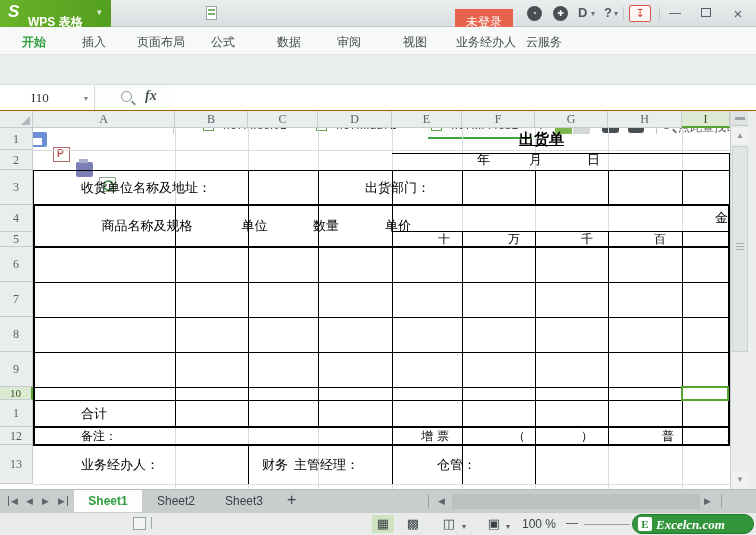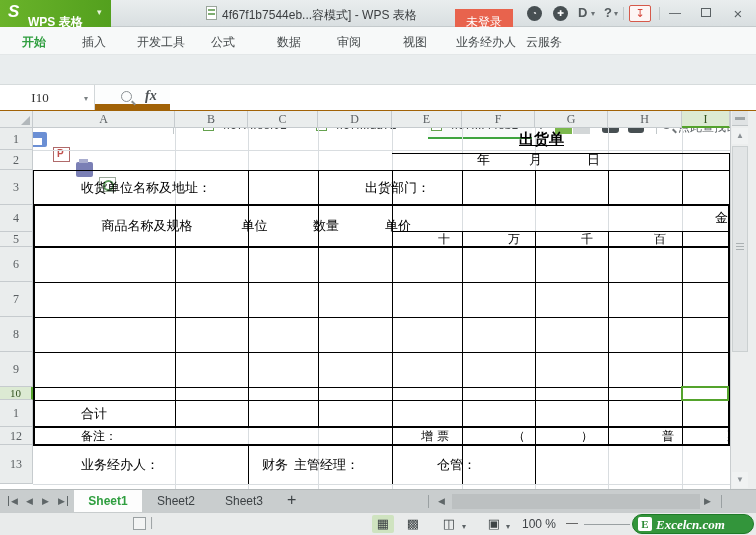--- a/index.html
+++ b/index.html
@@ -52,21 +52,21 @@
   .dtab.active { background:#f8fafa; border-bottom:2px solid #3fa43f; }
   #newtab-btn { left:536px; top:60px; font-size:17px; color:#4a5154; }
   #prev-btn { left:555px; top:61px; width:17px; height:18px; background:#7cb84d; color:#fff; text-align:center; line-height:17px; font-size:12px; font-weight:bold; }
   #next-btn { left:573px; top:61px; width:17px; height:18px; background:#d3d7d8; color:#fff; text-align:center; line-height:17px; font-size:12px; font-weight:bold; }
   .darkicon { top:62px; width:17px; height:16px; background:#474f52; border-radius:3px; color:#fff; text-align:center; line-height:16px; font-size:9px; }
   #search-glass { left:662px; top:65px; width:9px; height:9px; border:2px solid #717679; border-radius:50%; }
   #search-glass:after { content:""; position:absolute; left:8px; top:8px; width:5px; height:2px; background:#717679; transform:rotate(45deg); }
   #search-text { left:678px; top:64px; font-size:12px; color:#5c6265; }
 
   
-  #formulabar { left:0; top:85px; width:756px; height:26px; background:#fcfdfd; border-bottom:7px solid #a16207; }
+  #formulabar { left:0; top:85px; width:756px; height:26px; background:#fcfdfd; border-bottom:1px solid #a16207; }
   #namebox { left:0; top:0; width:95px; height:25px; background:#fff; border-right:1px solid #d2d7d9; }
   #namebox .v { position:absolute; left:0; top:5px; width:80px; text-align:center; font-family:"Liberation Serif","DejaVu Serif",serif; font-size:13px; color:#333; }
   #namebox .dd { position:absolute; left:84px; top:9px; font-size:8px; color:#7c8284; }
   #fb-glass { left:121px; top:6px; width:11px; height:11px; border:1.5px solid #8a9093; border-radius:50%; }
   #fb-glass:after { content:""; position:absolute; left:9px; top:10px; width:5px; height:2px; background:#8a9093; transform:rotate(45deg); }
   #fx { left:145px; top:3px; font-family:"Liberation Serif","DejaVu Serif",serif; font-style:italic; font-weight:bold; font-size:14px; color:#4c5154; }
   #fb-input { left:170px; top:0; width:586px; height:25px; background:#fff; }
 
   
   .cht { top:111px; height:17px; background:#eaeded; border-right:1px solid #c6cbce; border-bottom:1px solid #c6cbce; text-align:center; line-height:16px; font-family:"Liberation Serif","DejaVu Serif",serif; font-size:12px; color:#5a5f62; }
@@ -117,40 +117,39 @@
 <div class="abs" id="titlebar">
   <div class="abs" id="wps-logo">
     <span class="s">S</span>
     <span class="nm">WPS 表格</span>
     <span class="dd">▾</span>
   </div>
   <div class="abs" id="doc-icon">
       <i></i>
       <i></i>
     </div>
-  <span class="abs" id="doc-title">4f67f1b7544eb...容模式] - WPS 表格</span>
   <div class="abs" id="login-btn">未登录</div>
   <div class="abs circ" style="left:527px">◔</div>
   <div class="abs circ" style="left:553px">✚</div>
   <span class="abs tb-txt" style="left:578px">D</span>
   <span class="abs dd-s" style="left:591px">▾</span>
   <span class="abs tb-txt" style="left:604px">?</span>
   <span class="abs dd-s" style="left:614px">▾</span>
   <div class="abs vsep" style="left:623px"></div>
   <div class="abs" id="dl-btn">↧</div>
   <div class="abs vsep" style="left:659px"></div>
   <div class="abs winbtn" style="left:664px">—</div>
   <div class="abs winbtn" id="max-btn" style="left:695px"><b></b></div>
   <div class="abs winbtn" style="left:727px;font-size:15px">×</div>
 </div>
 
 <div class="abs" id="ribbon">
   <span class="abs rtab active" style="left:22px">开始</span>
   <span class="abs rtab" style="left:82px">插入</span>
-  <span class="abs rtab" style="left:137px">开发工具</span>
+  <span class="abs rtab" style="left:137px">页面布局</span>
   <span class="abs rtab" style="left:211px">公式</span>
   <span class="abs rtab" style="left:277px">数据</span>
   <span class="abs rtab" style="left:337px">审阅</span>
   <span class="abs rtab" style="left:403px">视图</span>
   <span class="abs rtab" style="left:456px">业务经办人</span>
   <span class="abs rtab" style="left:526px">云服务</span>
 </div>
 
 <div class="abs" id="toolbar">
   <div class="abs qicon folder" style="left:5px"></div>

